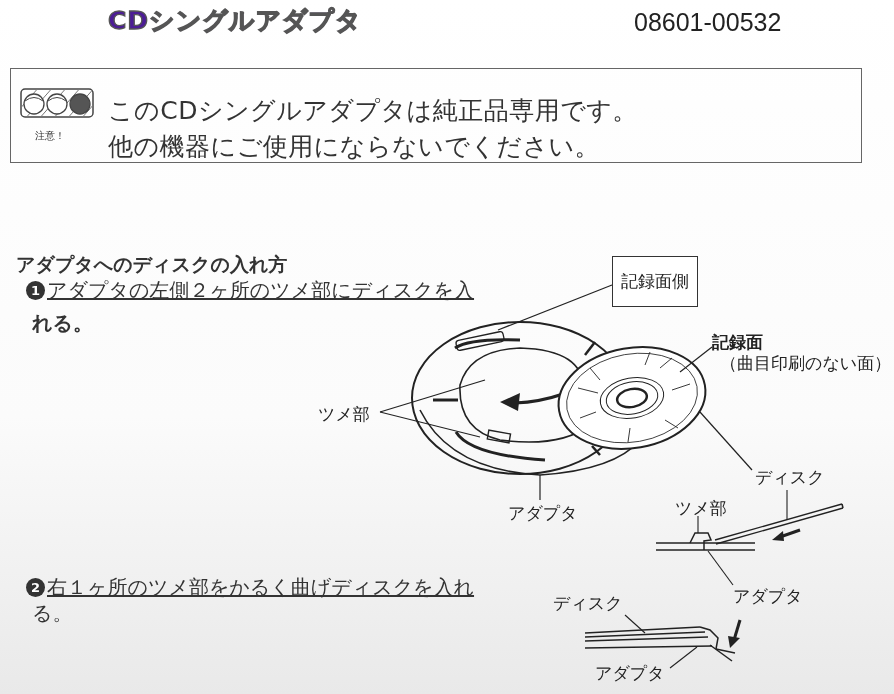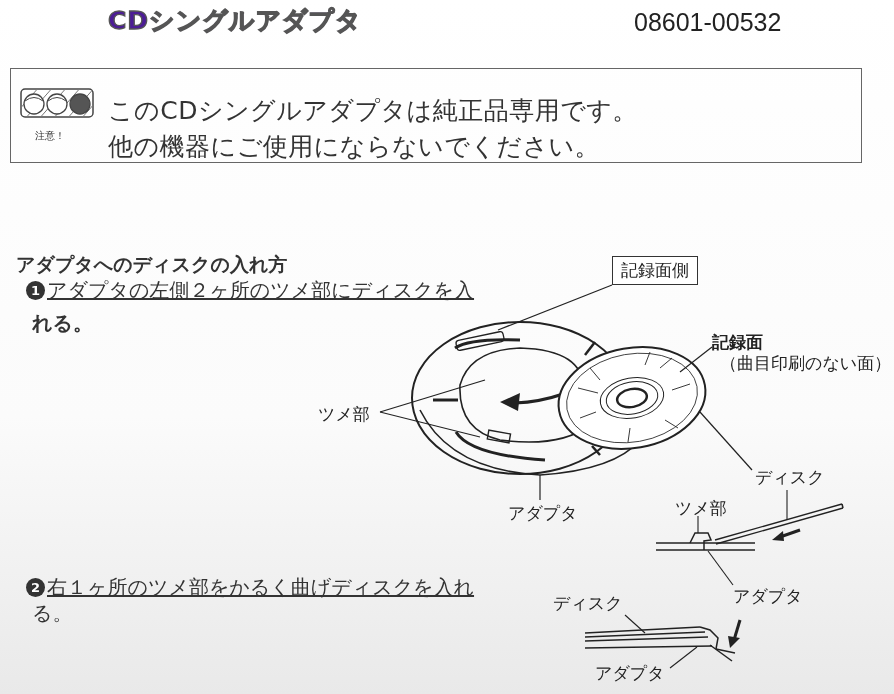--- a/index.html
+++ b/index.html
@@ -25,21 +25,21 @@
     .heading { left: 16px; top: 252px; font-size: 19px; font-weight: bold; color: #333; }
     .step { left: 26px; font-size: 20px; color: #333; text-decoration: underline; }
     .step-cont { left: 32px; font-size: 20px; color: #333; }
     .num-badge {
       display: inline-block; width: 19px; height: 19px; border-radius: 50%;
       background: #333; color: #fff; font-size: 13px; line-height: 19px;
       text-align: center; vertical-align: 2px; margin-right: 2px; font-weight: bold;
     }
     .label { font-size: 17px; color: #222; }
     .label-box {
-      left: 612px; top: 256px; padding: 2px 8px; border: 1.3px solid #333;
+      left: 612px; top: 256px; padding: 13px 8px; border: 1.3px solid #333;
       font-size: 17px; background: #fff;
     }
     svg.draw { position: absolute; left: 0; top: 0; }
   </style>
 </head>
 <body>
 
 <div class="abs title">CDシングルアダプタ</div>
 <div class="abs part-no">08601-00532</div>
 

